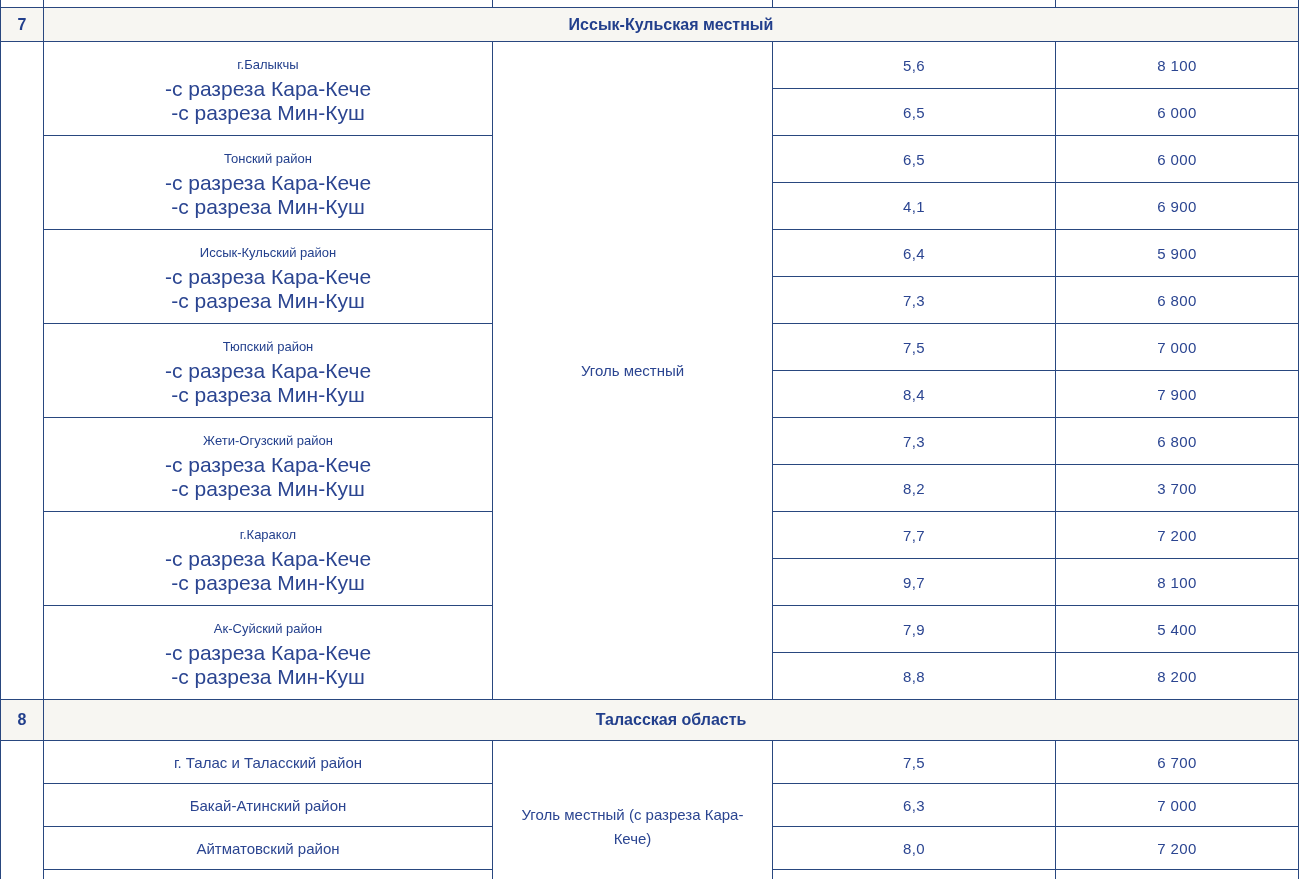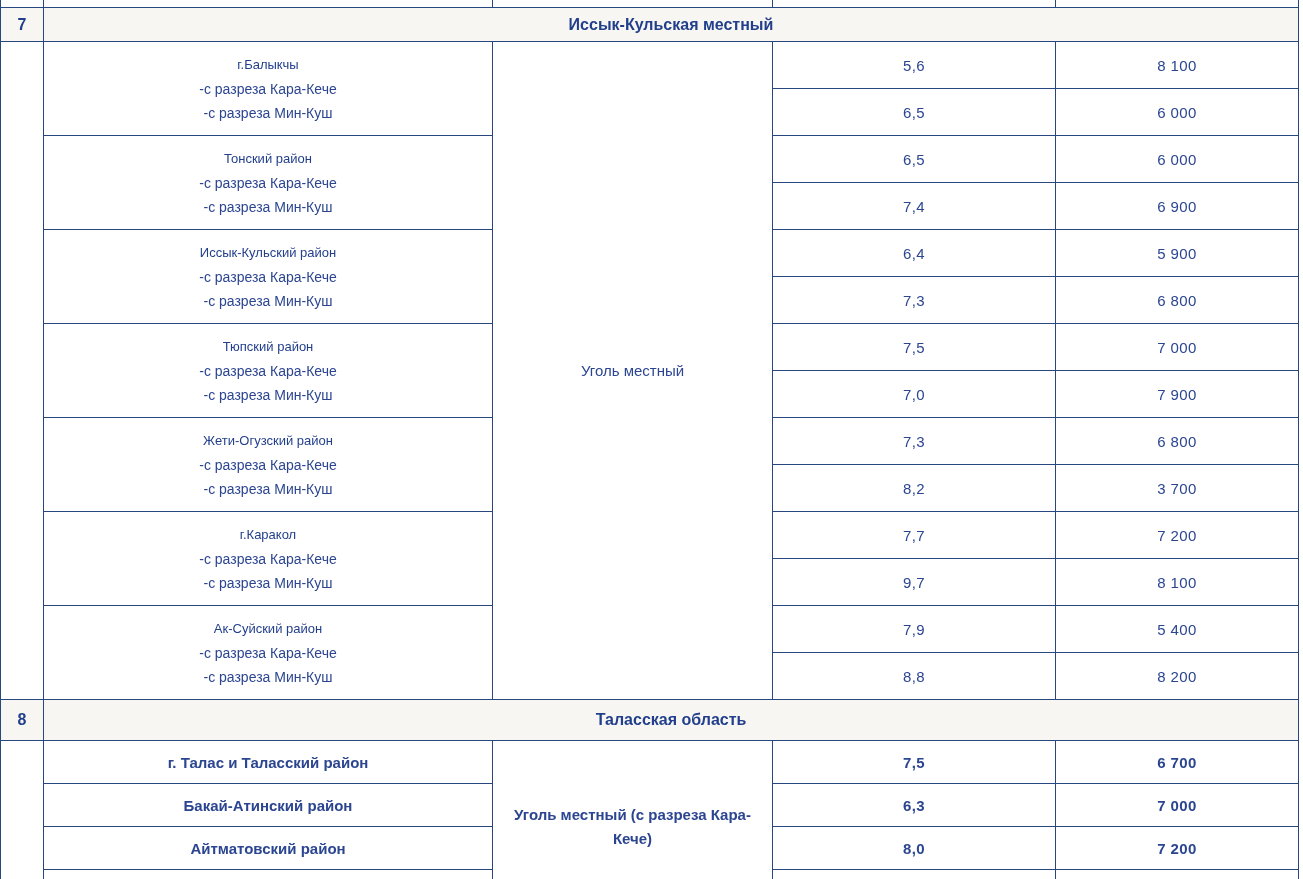--- a/index.html
+++ b/index.html
@@ -29,25 +29,25 @@
   }
   tr.sliver-top td{height:5px;border-top:none;}
   tr.sec-header td{
     background:var(--header-bg);
     font-weight:bold;color:var(--ink-bold);
     font-size:16px;
   }
   tr.sec-header.s7 td{height:31px;}
   tr.sec-header.s8 td{height:38px;}
   tr.vrow7 td{height:44px;}
-  tr.vrow8 td{height:40px;font-weight:bold;}
+  tr.vrow8 td{height:40px;}
   td.stripe{background:var(--stripe);}
   td.district{padding:7px 4px;}
   .dname{font-weight:normal;color:var(--ink-bold);font-size:13px;line-height:24px;}
-  .dsrc{font-size:14px;line-height:24px;}
+  .dsrc{font-size:21px;line-height:24px;}
   td.district8{font-size:15.5px;}
   td.fuel{font-size:15.5px;}
   td.fuel .fuel-inner{max-width:252px;margin:8px auto;line-height:24px;}
   td.val{letter-spacing:0.4px;}
   td.secnum{font-size:17px;}
 </style>
 </head>
 <body>
 
 <table class="price-table">
@@ -94,21 +94,21 @@
   <tr class="vrow7">
     <td class="district" rowspan="2">
       <div class="dname">Тонский район</div>
       <div class="dsrc">-с разреза Кара-Кече</div>
       <div class="dsrc">-с разреза Мин-Куш</div>
     </td>
     <td class="val">6,5</td>
     <td class="val">6 000</td>
   </tr>
   <tr class="vrow7">
-    <td class="val stripe">7,4</td>
+    <td class="val stripe">4,1</td>
     <td class="val stripe">6 900</td>
   </tr>
 
   <tr class="vrow7">
     <td class="district" rowspan="2">
       <div class="dname">Иссык-Кульский район</div>
       <div class="dsrc">-с разреза Кара-Кече</div>
       <div class="dsrc">-с разреза Мин-Куш</div>
     </td>
     <td class="val">6,4</td>
@@ -122,21 +122,21 @@
   <tr class="vrow7">
     <td class="district" rowspan="2">
       <div class="dname">Тюпский район</div>
       <div class="dsrc">-с разреза Кара-Кече</div>
       <div class="dsrc">-с разреза Мин-Куш</div>
     </td>
     <td class="val">7,5</td>
     <td class="val">7 000</td>
   </tr>
   <tr class="vrow7">
-    <td class="val stripe">7,0</td>
+    <td class="val stripe">8,4</td>
     <td class="val stripe">7 900</td>
   </tr>
 
   <tr class="vrow7">
     <td class="district" rowspan="2">
       <div class="dname">Жети-Огузский район</div>
       <div class="dsrc">-с разреза Кара-Кече</div>
       <div class="dsrc">-с разреза Мин-Куш</div>
     </td>
     <td class="val">7,3</td>

